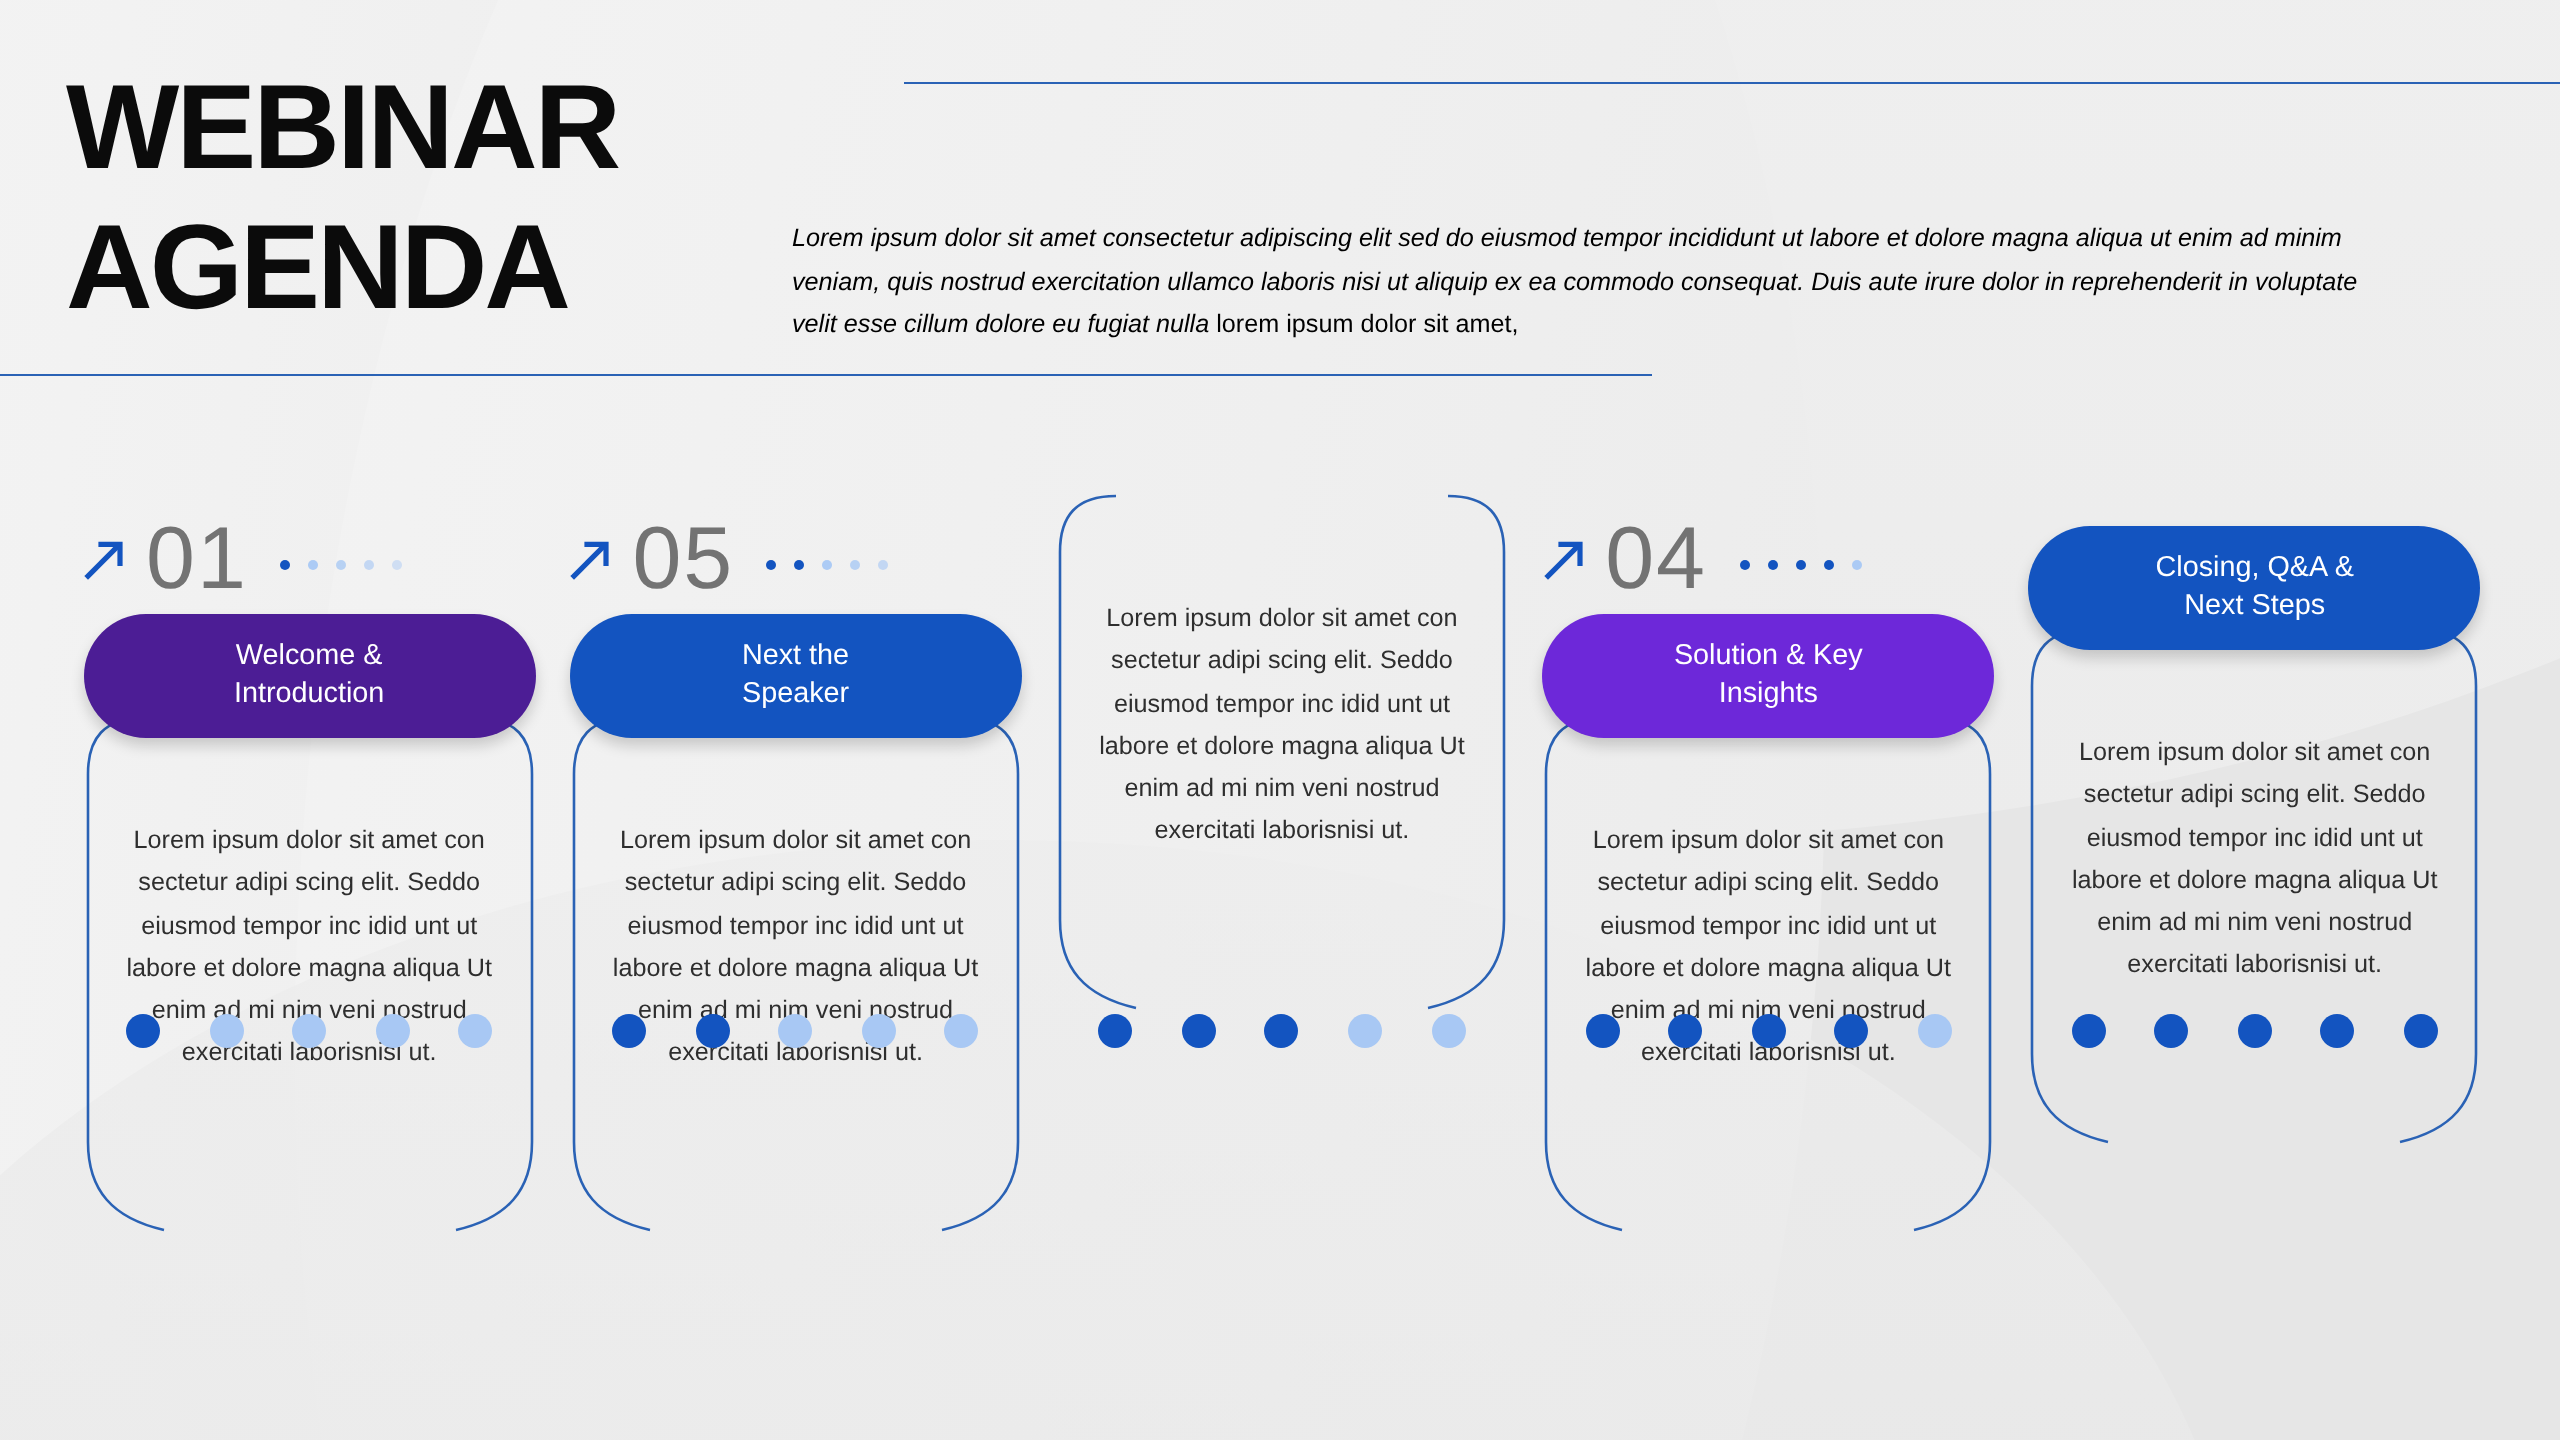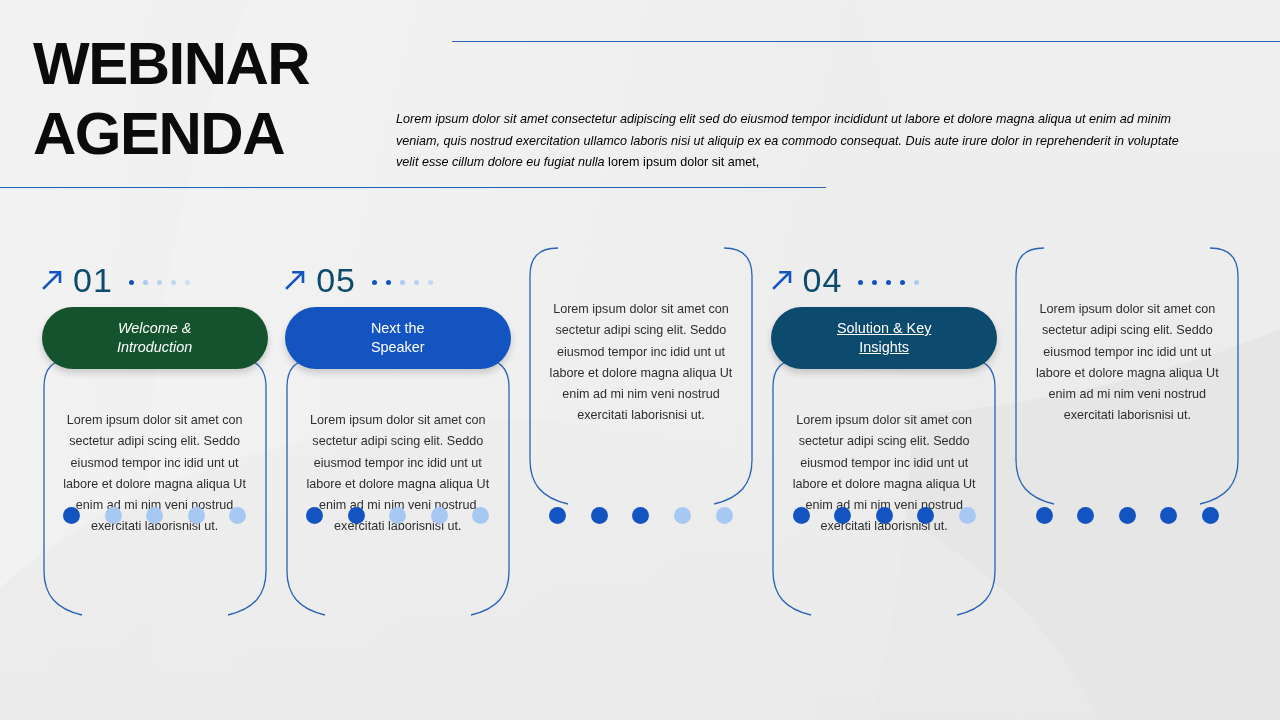--- a/index.html
+++ b/index.html
@@ -134,25 +134,25 @@
     align-items: center;
     width: 100%;
     padding-left: 6px;
     height: 44px;
     gap: 8px;
   }
 
   .arrow-icon { width: 26px; height: 26px; display: block; flex: 0 0 auto; }
 
   .num {
-    font-size: 34px;
+    font-size: 44px;
     line-height: 38px;
     font-weight: 300;
     letter-spacing: 1px;
-    color: #0c4a6e;
+    color: #737373;
     flex: 0 0 auto;
   }
 
   .dot-row {
     display: flex;
     align-items: center;
     gap: 9px;
     margin-left: 8px;
     margin-top: 4px;
   }
@@ -245,21 +245,21 @@
 </svg>
           <span class="num">01</span>
           <div class="dot-row">
             <span class="dot-sm" style="background: rgb(19, 84, 192); opacity: 1;"></span>
             <span class="dot-sm" style="background: rgb(168, 200, 244); opacity: 0.95;"></span>
             <span class="dot-sm" style="background: rgb(168, 200, 244); opacity: 0.79;"></span>
             <span class="dot-sm" style="background: rgb(168, 200, 244); opacity: 0.63;"></span>
             <span class="dot-sm" style="background: rgb(168, 200, 244); opacity: 0.47;"></span>
           </div>
         </div>
-        <div class="pill" style="background: #14532d; font-style: italic;">Welcome &amp;
+        <div class="pill" style="background: #4c1d95;">Welcome &amp;
 Introduction</div>
         <div class="card">
           <svg class="card-frame" viewBox="0 0 226 273" preserveAspectRatio="none">
   <path d="M30 2 C10 2 2 12 2 30 L2 214 C2 238 14 252 40 258" fill="none" stroke="#2a62b5" stroke-width="1.3"></path>
   <path d="M196 2 C216 2 224 12 224 30 L224 214 C224 238 212 252 186 258" fill="none" stroke="#2a62b5" stroke-width="1.3"></path>
 </svg>
           <div class="card-text">Lorem ipsum dolor sit amet con sectetur adipi scing elit. Seddo eiusmod tempor inc idid unt ut labore et dolore magna aliqua Ut enim ad mi nim veni nostrud exercitati laborisnisi ut.</div>
         </div>
         <div class="bottom-dots">
           <span class="dot-lg" style="background: rgb(19, 84, 192);"></span>
@@ -325,38 +325,40 @@
 </svg>
           <span class="num">04</span>
           <div class="dot-row">
             <span class="dot-sm" style="background: rgb(19, 84, 192); opacity: 1;"></span>
             <span class="dot-sm" style="background: rgb(19, 84, 192); opacity: 1;"></span>
             <span class="dot-sm" style="background: rgb(19, 84, 192); opacity: 1;"></span>
             <span class="dot-sm" style="background: rgb(19, 84, 192); opacity: 1;"></span>
             <span class="dot-sm" style="background: rgb(168, 200, 244); opacity: 0.95;"></span>
           </div>
         </div>
-        <div class="pill" style="background: #0c4a6e; text-decoration: underline;">Solution &amp; Key
+        <div class="pill" style="background: #6d28d9;">Solution &amp; Key
 Insights</div>
         <div class="card">
           <svg class="card-frame" viewBox="0 0 226 273" preserveAspectRatio="none">
   <path d="M30 2 C10 2 2 12 2 30 L2 214 C2 238 14 252 40 258" fill="none" stroke="#2a62b5" stroke-width="1.3"></path>
   <path d="M196 2 C216 2 224 12 224 30 L224 214 C224 238 212 252 186 258" fill="none" stroke="#2a62b5" stroke-width="1.3"></path>
 </svg>
           <div class="card-text">Lorem ipsum dolor sit amet con sectetur adipi scing elit. Seddo eiusmod tempor inc idid unt ut labore et dolore magna aliqua Ut enim ad mi nim veni nostrud exercitati laborisnisi ut.</div>
         </div>
         <div class="bottom-dots">
           <span class="dot-lg" style="background: rgb(19, 84, 192);"></span>
           <span class="dot-lg" style="background: rgb(19, 84, 192);"></span>
           <span class="dot-lg" style="background: rgb(19, 84, 192);"></span>
           <span class="dot-lg" style="background: rgb(19, 84, 192);"></span>
           <span class="dot-lg" style="background: rgb(168, 200, 244);"></span>
         </div>
       </div>
       <div class="col">
+        <div class="pill" style="background: rgb(19, 84, 192);">Closing, Q&amp;A &amp;
+Next Steps</div>
         <div class="card">
           <svg class="card-frame" viewBox="0 0 226 273" preserveAspectRatio="none">
   <path d="M30 2 C10 2 2 12 2 30 L2 214 C2 238 14 252 40 258" fill="none" stroke="#2a62b5" stroke-width="1.3"></path>
   <path d="M196 2 C216 2 224 12 224 30 L224 214 C224 238 212 252 186 258" fill="none" stroke="#2a62b5" stroke-width="1.3"></path>
 </svg>
           <div class="card-text">Lorem ipsum dolor sit amet con sectetur adipi scing elit. Seddo eiusmod tempor inc idid unt ut labore et dolore magna aliqua Ut enim ad mi nim veni nostrud exercitati laborisnisi ut.</div>
         </div>
         <div class="bottom-dots">
           <span class="dot-lg" style="background: rgb(19, 84, 192);"></span>
           <span class="dot-lg" style="background: rgb(19, 84, 192);"></span>

